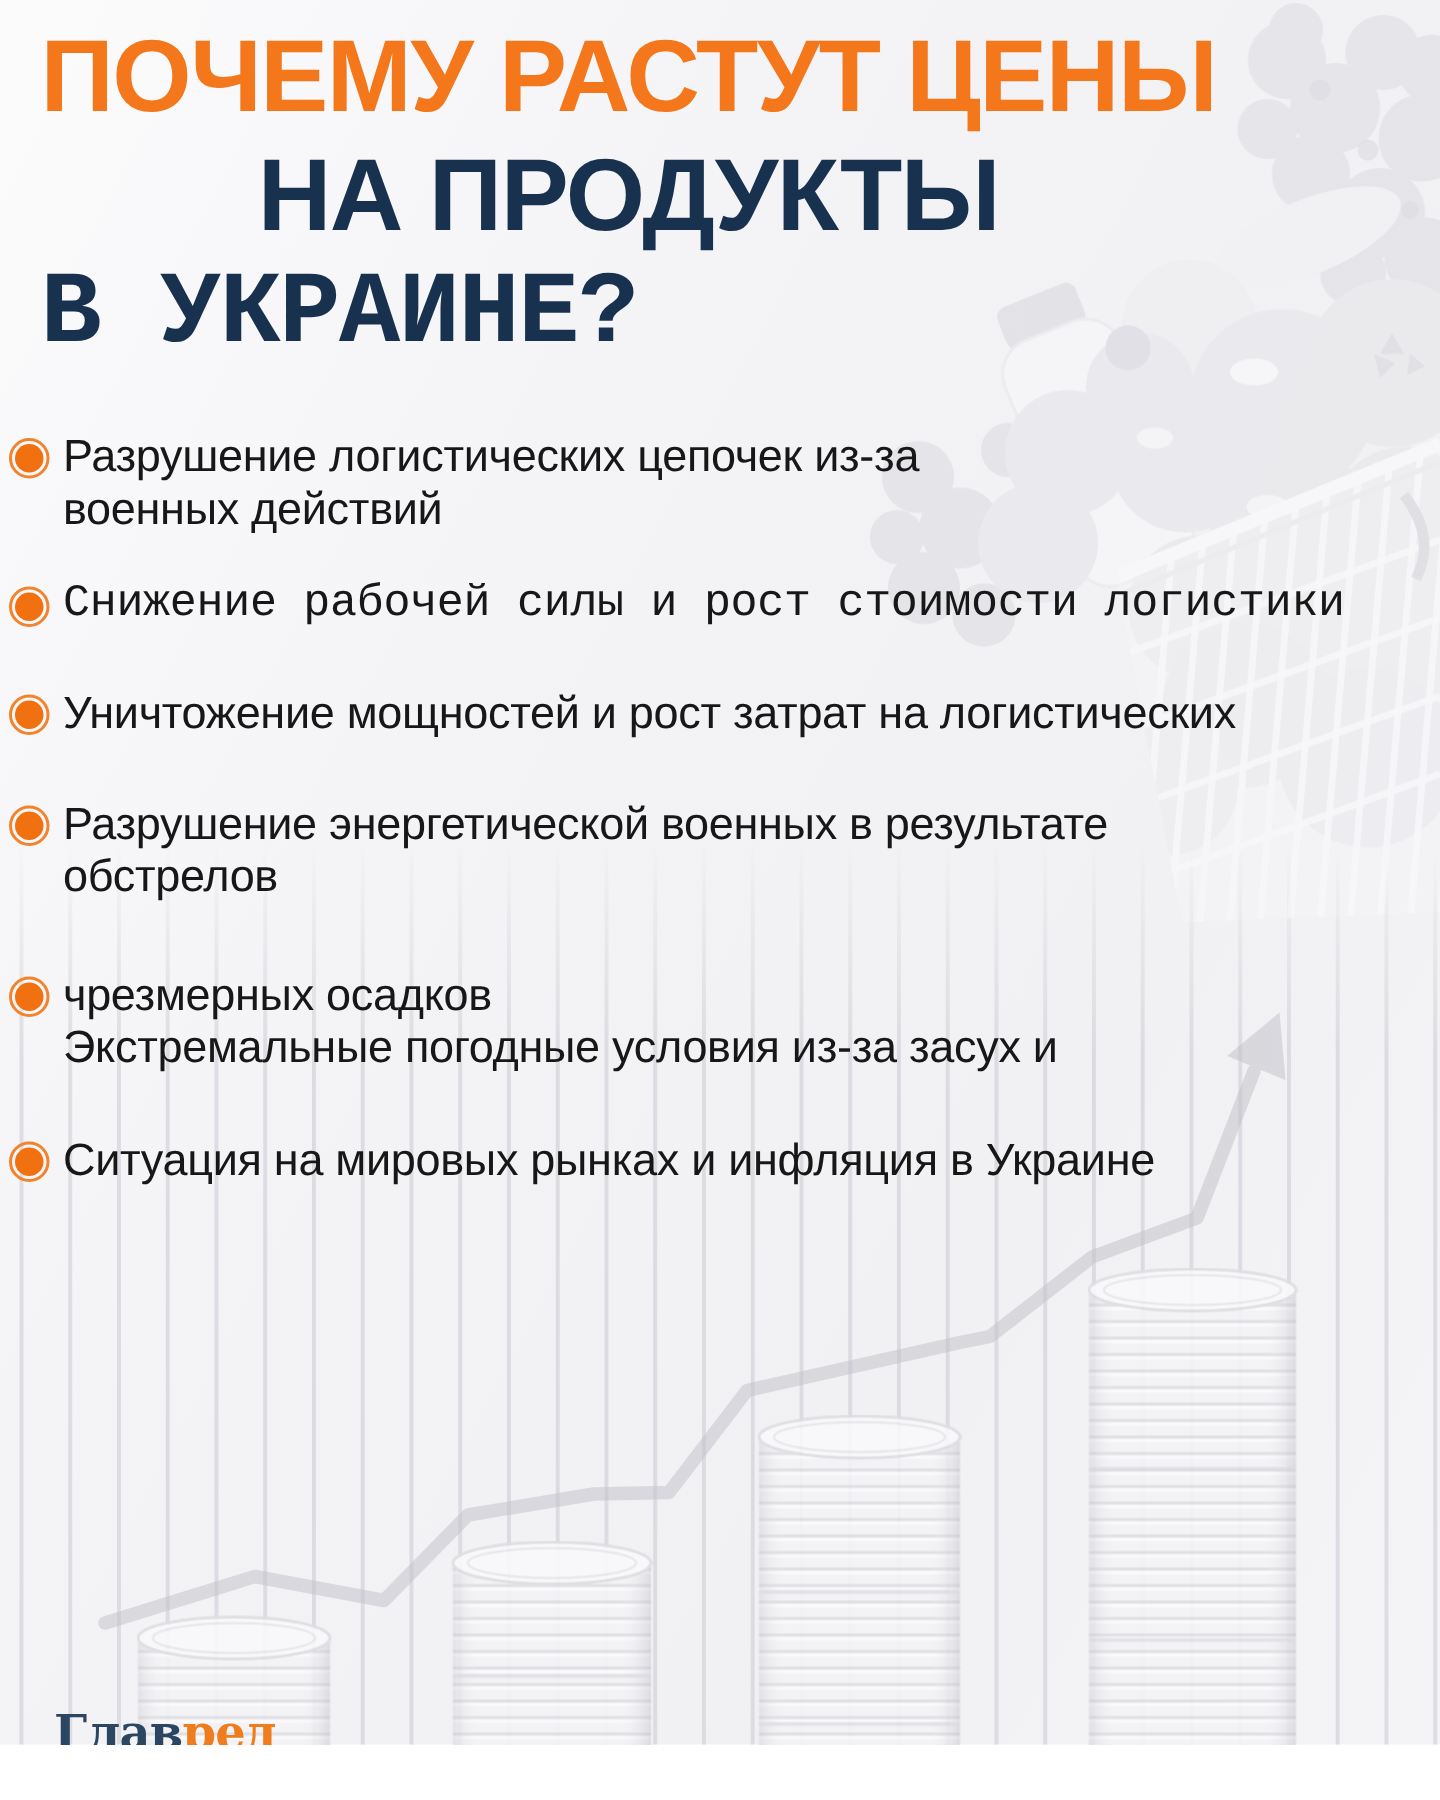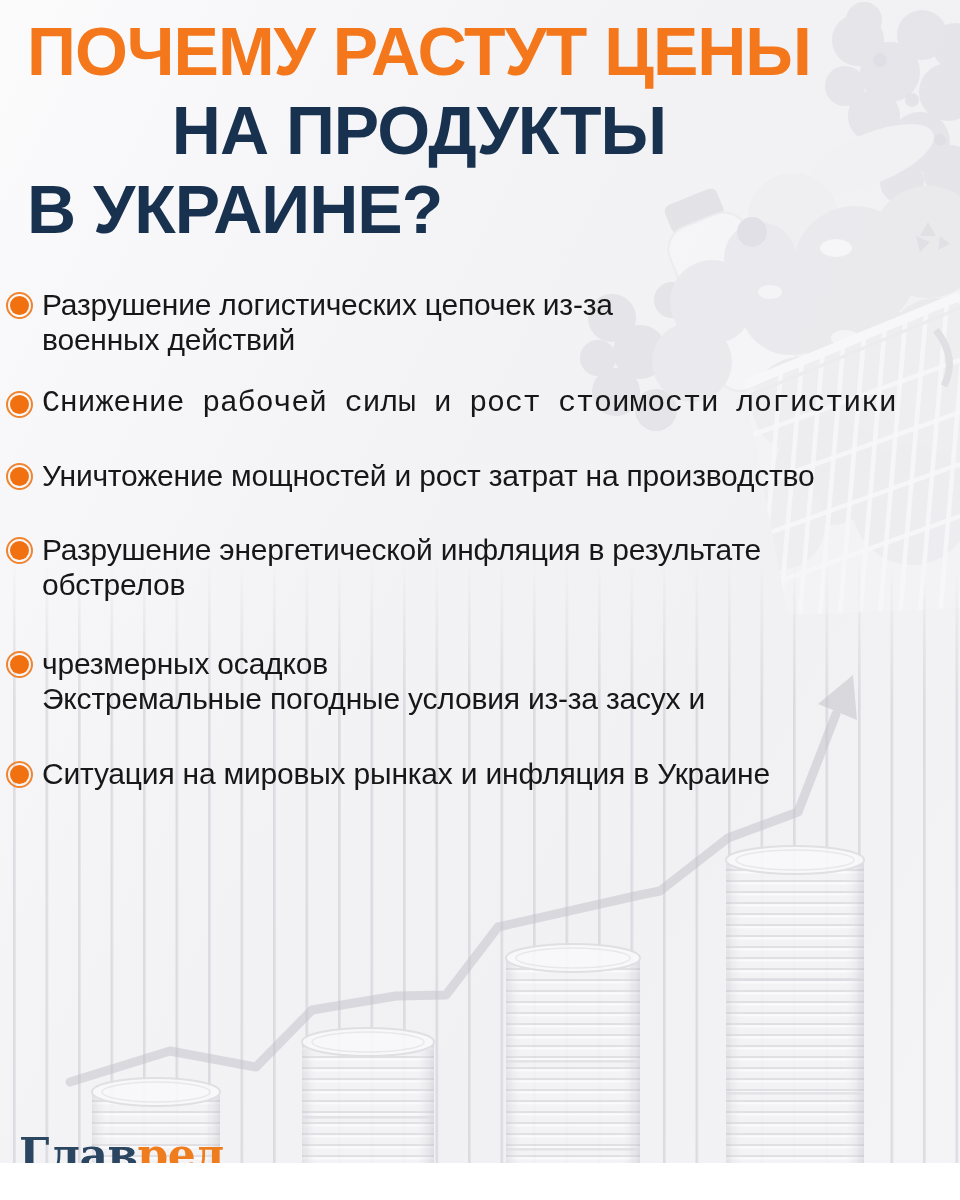--- a/index.html
+++ b/index.html
@@ -32,22 +32,22 @@
   .dot::after{
     content:"";position:absolute;left:50%;top:50%;width:19px;height:19px;margin:-9.5px 0 0 -9.5px;
     border-radius:50%;background:#f1700f;
   }
   .btext{
     margin-left:42px;font-size:30px;line-height:35px;color:#171717;
     letter-spacing:-0.2px;font-weight:500;
   }
   
   .logo{
-    position:absolute;left:19px;top:1133px;
-    font-family:"DejaVu Serif", serif;font-weight:700;font-size:44px;line-height:44px;
+    position:absolute;left:36px;top:1133px;
+    font-family:"DejaVu Serif", serif;font-weight:700;font-size:32px;line-height:44px;
     letter-spacing:-0.5px;white-space:nowrap;
   }
 </style>
 </head>
 <body>
 
 <div id="poster">
 
   <svg id="decor" viewBox="0 0 960 1200" xmlns="http://www.w3.org/2000/svg" aria-hidden="true">
     <defs>
@@ -222,47 +222,47 @@
         <ellipse cx="795" cy="860" rx="59" ry="10" fill="none" stroke="#e7e7eb" stroke-width="1.5"></ellipse>
         <rect x="726" y="978" width="138" height="2.5" fill="#d8d8de" opacity="0.7"></rect>
         <rect x="726" y="1092" width="138" height="2.5" fill="#d8d8de" opacity="0.7"></rect>
       </g>
     </g>
   </svg>
 
   <header class="title">
     <div style="color: rgb(244, 119, 28);">ПОЧЕМУ РАСТУТ ЦЕНЫ</div>
     <div style="color: rgb(23, 49, 79); text-align: center;">НА ПРОДУКТЫ</div>
-    <div style="color: rgb(23, 49, 79);">В УКРАИНЕ?</div>
+    <div style="color: rgb(23, 49, 79); font-family: Liberation Mono, monospace;">В УКРАИНЕ?</div>
   </header>
 
   <ul class="bullets">
     <li>
       <span class="dot"></span>
       <div class="btext">
         <div>Разрушение логистических цепочек из-за</div>
         <div>военных действий</div>
       </div>
     </li>
     <li>
       <span class="dot"></span>
       <div class="btext">
         <div>Снижение рабочей силы и рост стоимости логистики</div>
       </div>
     </li>
     <li>
       <span class="dot"></span>
       <div class="btext">
-        <div>Уничтожение мощностей и рост затрат на производство</div>
-      </div>
-    </li>
-    <li>
-      <span class="dot"></span>
-      <div class="btext">
-        <div>Разрушение энергетической инфляция в результате</div>
+        <div>Уничтожение мощностей и рост затрат на логистических</div>
+      </div>
+    </li>
+    <li>
+      <span class="dot"></span>
+      <div class="btext">
+        <div>Разрушение энергетической военных в результате</div>
         <div>обстрелов</div>
       </div>
     </li>
     <li>
       <span class="dot"></span>
       <div class="btext">
         <div>чрезмерных осадков</div>
         <div>Экстремальные погодные условия из-за засух и</div>
       </div>
     </li>

